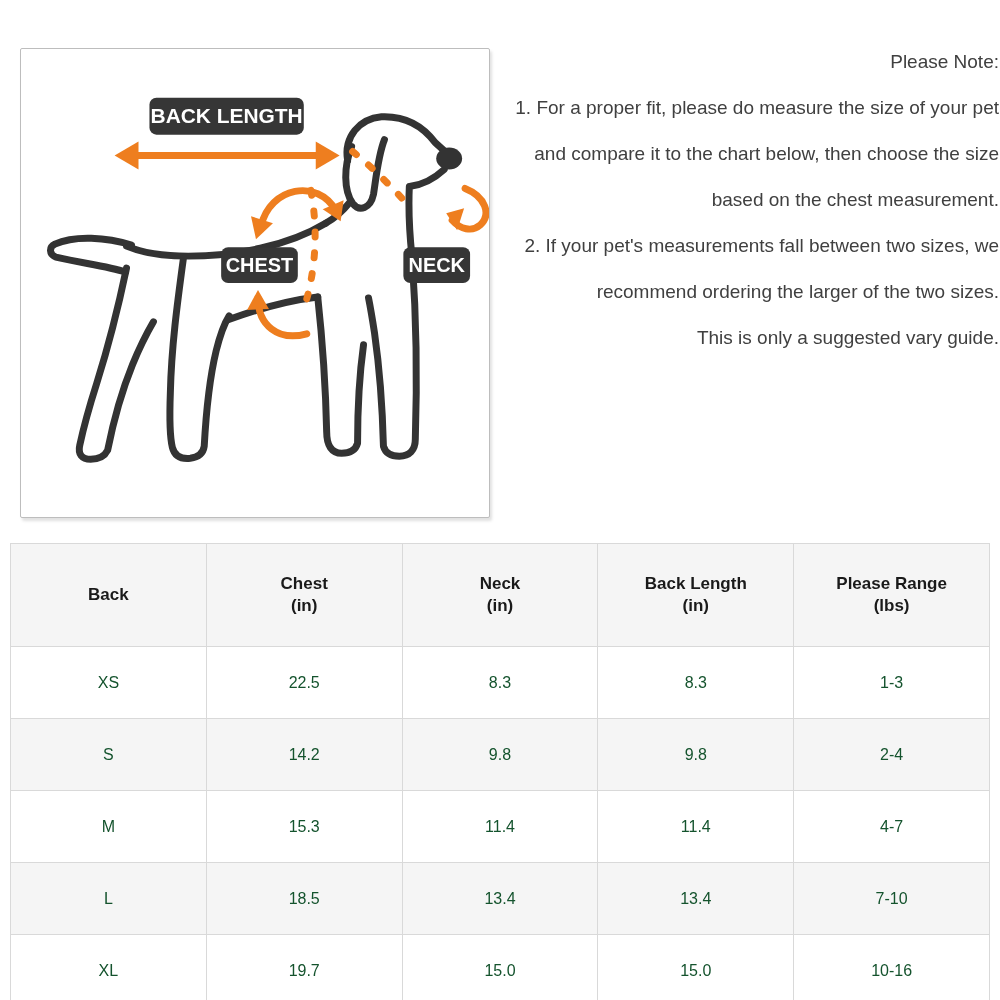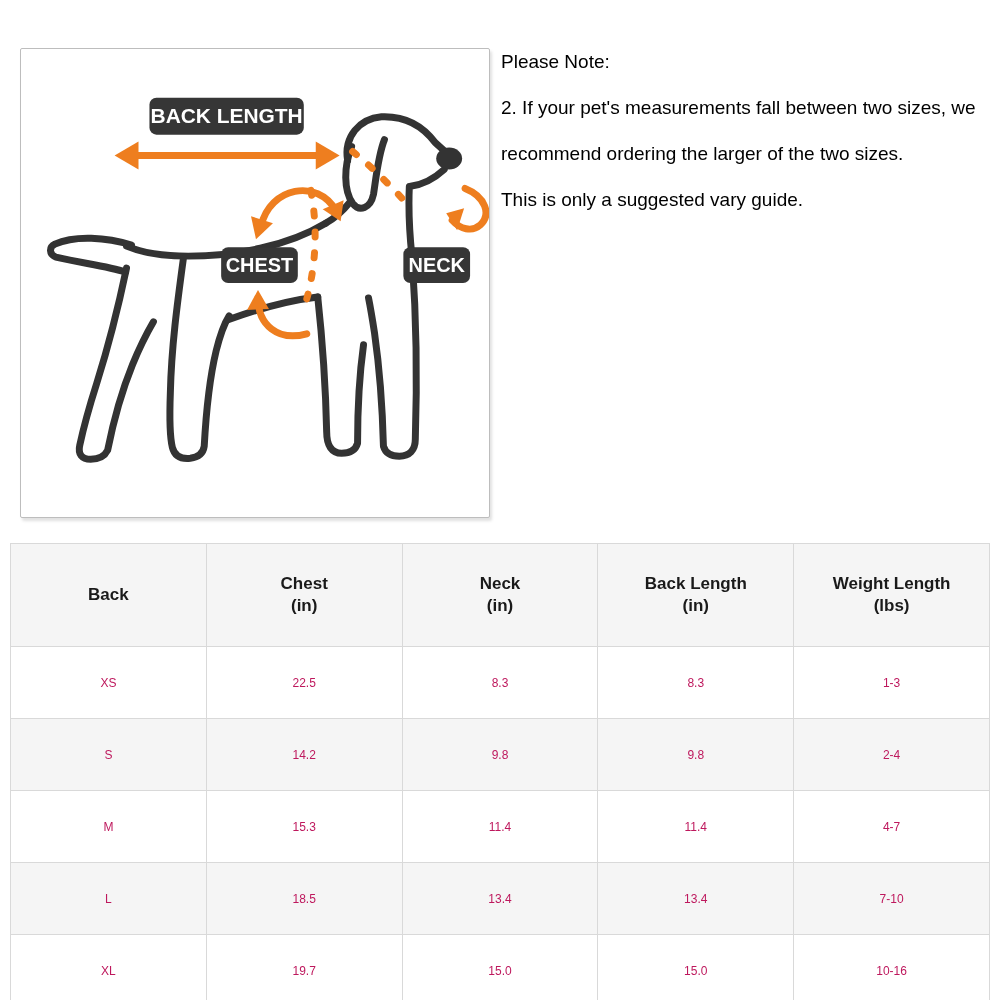--- a/index.html
+++ b/index.html
@@ -16,38 +16,38 @@
     box-shadow:2px 3px 3px rgba(0,0,0,0.12);
   }
   .diagram-box svg{display:block;width:100%;height:100%;}
   .diagram-box text{
     font-family:"Liberation Sans", sans-serif;font-weight:700;fill:#ffffff;
   }
 
   
   .note{
     position:absolute;left:501px;top:39px;width:498px;
-    font-size:19px;line-height:46px;color:#000000;
+    font-size:19px;line-height:46px;color:#404040;text-align:right;
   }
   .note p{margin:0;}
 
   
   .size-table{
     position:absolute;left:10px;top:543px;width:980px;
     border-collapse:collapse;table-layout:fixed;
   }
   .size-table th,.size-table td{
     border:1px solid #d9d9d9;text-align:center;vertical-align:middle;
     width:20%;
   }
   .size-table th{
     height:100px;background:#f5f5f5;font-weight:700;font-size:17px;
     line-height:22px;white-space:pre-line;color:#1a1a1a;
   }
-  .size-table td{height:69px;font-size:12px;background:#ffffff;color:#be185d;}
+  .size-table td{height:69px;font-size:16px;background:#ffffff;color:#14532d;}
   .size-table tbody tr:nth-child(even) td{background:#f5f5f5;}
 </style>
 </head>
 <body>
 
 <div class="page">
 
   <div class="diagram-box">
     <svg viewBox="0 0 470 470">
 
@@ -111,35 +111,36 @@
       </g>
       <g>
         <rect x="384" y="199" width="67" height="36" rx="7" fill="#363636"></rect>
         <text x="417.5" y="224" font-size="20" text-anchor="middle">NECK</text>
       </g>
     </svg>
   </div>
 
   <div class="note">
     <p>Please Note:</p>
+    <p>1. For a proper fit, please do measure the size of your pet and compare it to the chart below, then choose the size based on the chest measurement.</p>
     <p>2. If your pet's measurements fall between two sizes, we recommend ordering the larger of the two sizes.</p>
     <p>This is only a suggested vary guide.</p>
   </div>
 
   <table class="size-table">
     <thead>
       <tr>
         <th>Back</th>
         <th>Chest
 (in)</th>
         <th>Neck
 (in)</th>
         <th>Back Length
 (in)</th>
-        <th>Weight Length
+        <th>Please Range
 (lbs)</th>
       </tr>
     </thead>
     <tbody>
       <tr>
         <td>XS</td>
         <td>22.5</td>
         <td>8.3</td>
         <td>8.3</td>
         <td>1-3</td>

